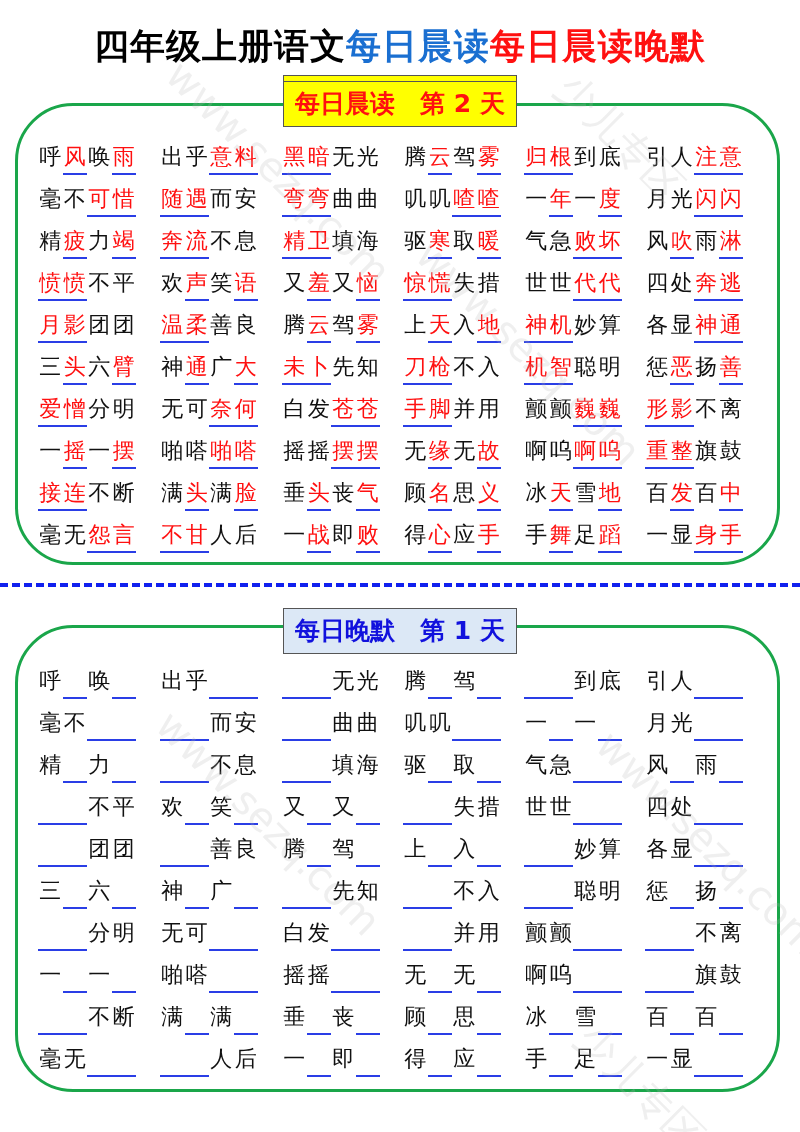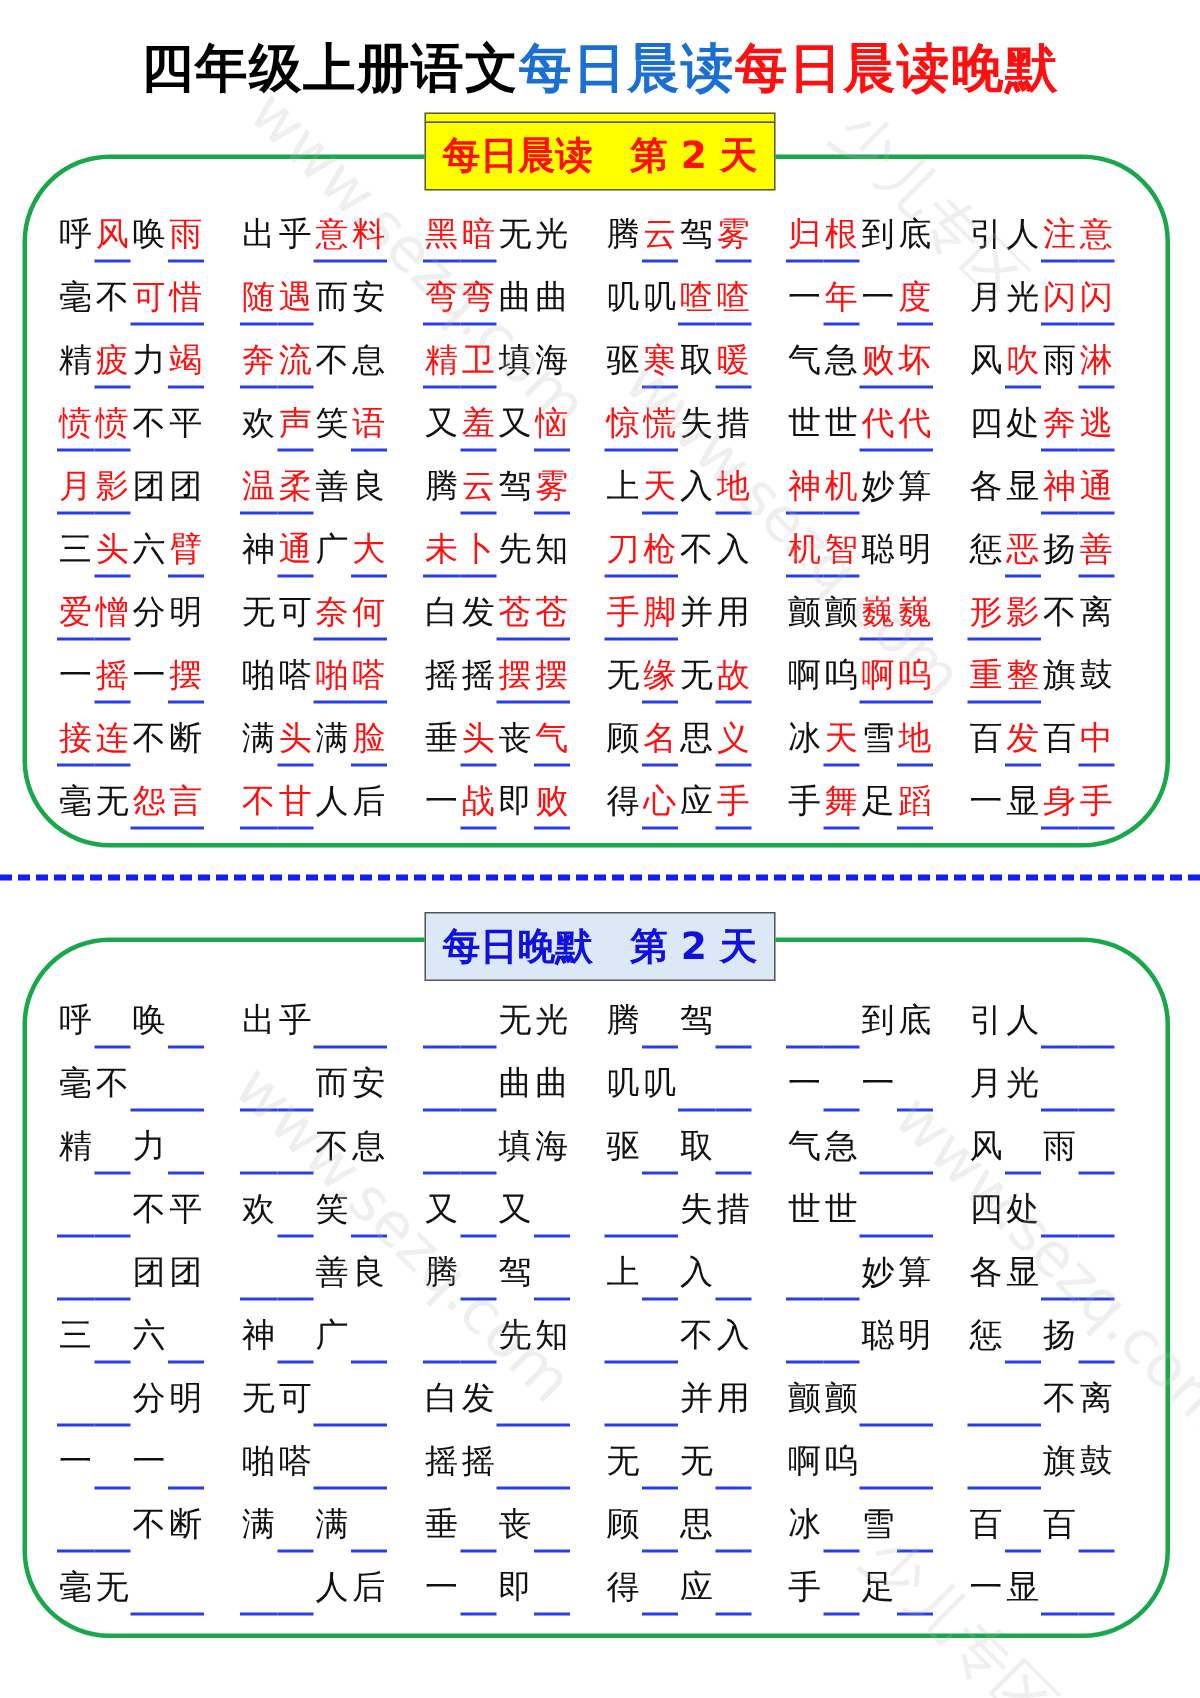--- a/index.html
+++ b/index.html
@@ -447,21 +447,21 @@
         <span class="ch" style="left: 24.5px;">显</span>
         <span class="ch hl" style="left: 49px;">身</span>
         <span class="ch hl" style="left: 73.5px;">手</span>
       </div>
     </div>
   </div>
 
 <div class="divider"></div>
 
 <div class="panel bottom"></div>
-<div class="label-box evening">每日晚默　第 2 天</div>
+<div class="label-box evening">每日晚默　第 1 天</div>
 <div class="grid bottom" id="grid-bottom">
     <div class="row" style="top: 0px;">
       <div class="cell" style="left: 0px;">
         <span class="ch" style="left: 0px;">呼</span>
         <span class="ch blank" style="left: 24.5px;">风</span>
         <span class="ch" style="left: 49px;">唤</span>
         <span class="ch blank" style="left: 73.5px;">雨</span>
       </div>
       <div class="cell" style="left: 122px;">
         <span class="ch" style="left: 0px;">出</span>

